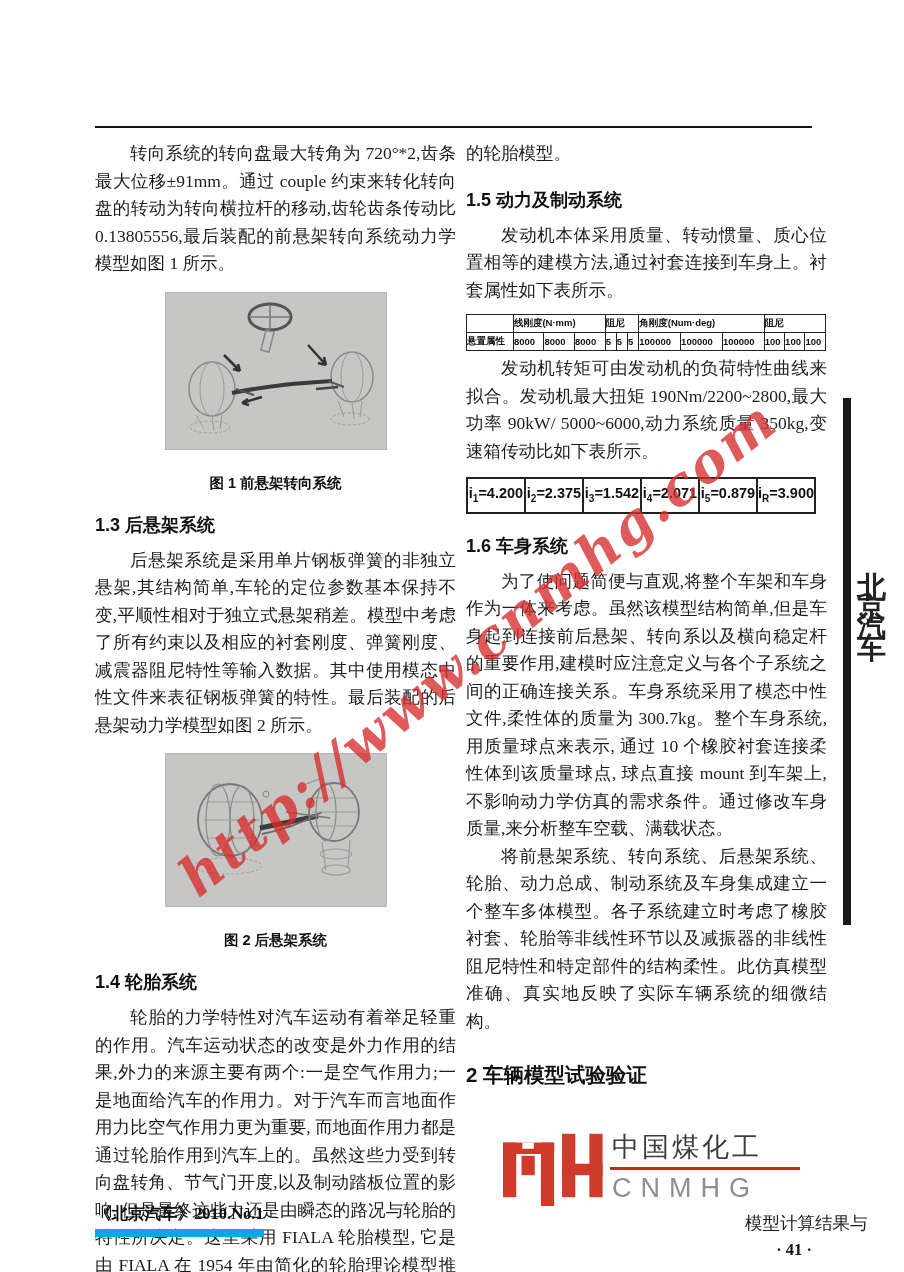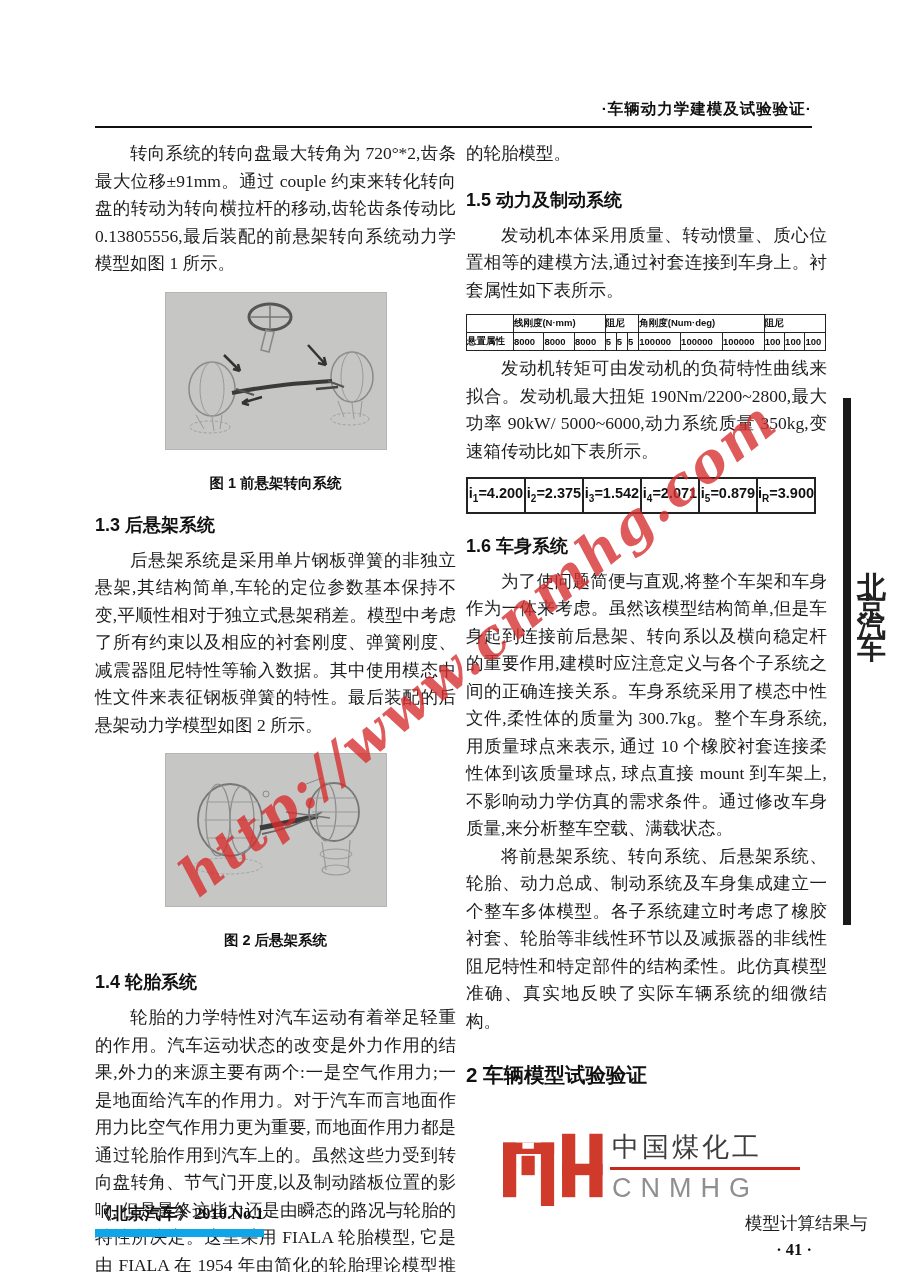--- a/index.html
+++ b/index.html
@@ -116,21 +116,20 @@
   .foot-page {
     position:absolute; right:92px; top:1240px;
     font-size:16.5px; font-weight:bold; color:#111;
   }
 </style>
 </head>
 <body>
 
 <div class="page">
 
-  <div class="hdr-title">·车辆动力学建模及试验验证·</div>
   <div class="hdr-rule"></div>
 
   <div class="col col-left">
     <p class="para">转向系统的转向盘最大转角为 720°*2,齿条最大位移±91mm。通过 couple 约束来转化转向盘的转动为转向横拉杆的移动,齿轮齿条传动比 0.13805556,最后装配的前悬架转向系统动力学模型如图 1 所示。</p>
 
     <div class="figure">
       <div class="figbox">
         <svg width="220" height="152" viewBox="0 0 220 152">
 
           <ellipse cx="104" cy="24" rx="21" ry="13" fill="none" stroke="#555" stroke-width="3"></ellipse>

